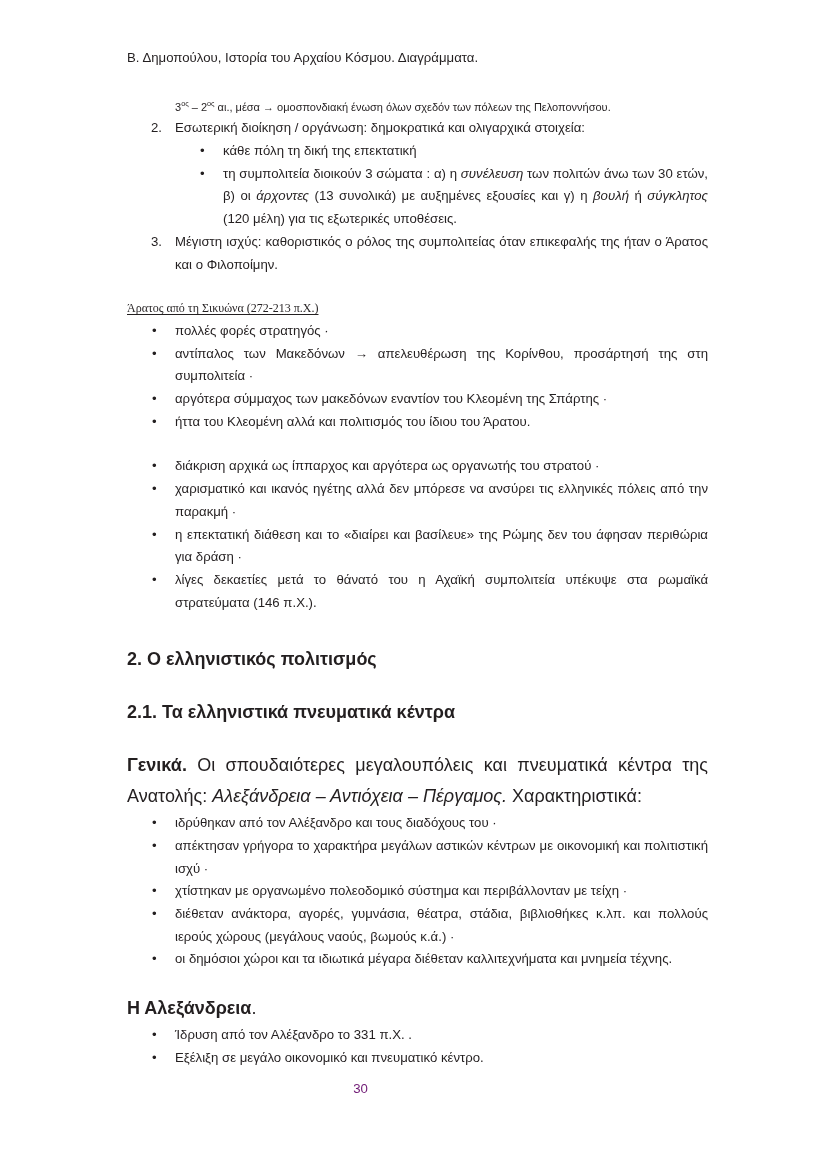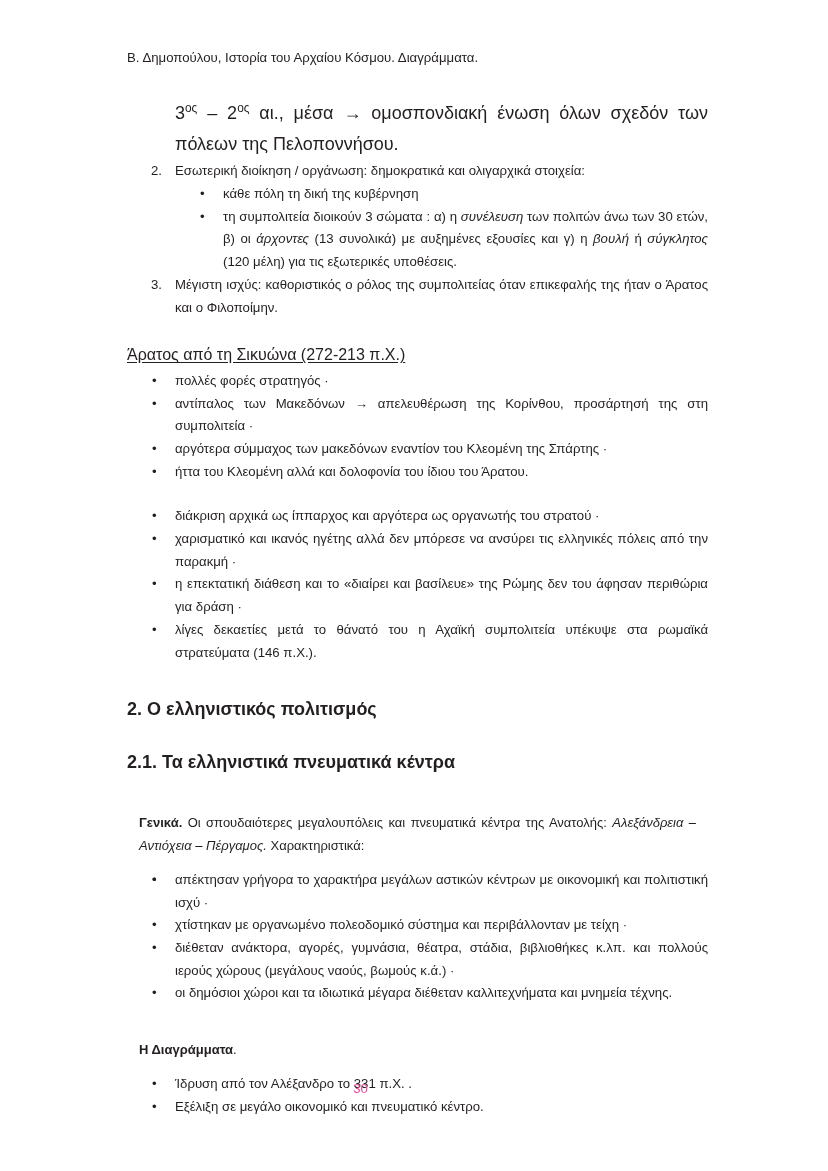--- a/index.html
+++ b/index.html
@@ -37,21 +37,21 @@
     font-size: 13.2px;
     line-height: 1.55;
     margin: 0 0 30px 0;
     text-align: left;
   }
 
   
   .intro-para {
     margin: 0;
     padding-left: 48px;
-    font-size: 18px;
+    font-size: 11px;
     line-height: 1.72;
     text-align: justify;
   }
 
   
   ol.num-list {
     list-style: none;
     margin: 0;
     padding: 0;
   }
@@ -96,38 +96,39 @@
     padding-left: 48px;
   }
   ol.num-list ul.bul > li > .dot {
     left: 25px;
   }
 
   .section {
     margin-top: 22px;
   }
   .section-head {
-    font-size: 16px;
+    font-size: 12px;
     line-height: 1.72;
     margin: 4px 0 1px 0;
     text-decoration: underline;
     text-underline-offset: 2px;
+    font-family: Liberation Serif, serif;
   }
 
   .heading-bold {
     font-size: 18px;
     line-height: 1.72;
     font-weight: bold;
     margin: 0;
   }
 
   .para {
-    font-size: 13px;
-    line-height: 1.72;
-    margin: 12px;
+    font-size: 18px;
+    line-height: 1.72;
+    margin: 0;
     text-align: justify;
   }
 
   .gap-lg { height: 30px; }
   .gap-md { height: 22px; }
 
   .it { font-style: italic; }
   .bd { font-weight: bold; }
   .ul { text-underline-offset: 2px; }
   sup {
@@ -136,62 +137,62 @@
     line-height: 0;
   }
 
   .page-number {
     position: absolute;
     left: 0;
     top: 1081px;
     width: 715px;
     text-align: center;
     font-size: 13.2px;
-    color: #ec4899;
+    color: #701a75;
   }
 </style>
 </head>
 <body>
 
 <div class="page">
 
   <div class="content">
 
     <p class="running-head">Β. Δημοπούλου, Ιστορία του Αρχαίου Κόσμου. Διαγράμματα.</p>
 
     <p class="intro-para"><span>3</span><sup>ος</sup><span> – </span><span>2</span><sup>ος</sup><span> αι., μέσα → ομοσπονδιακή ένωση όλων σχεδόν των πόλεων της Πελοποννήσου.</span></p>
 
     <ol class="num-list">
 
       <li>
         <span class="num">2.</span><span class="ul">Εσωτερική διοίκηση / οργάνωση</span><span>: δημοκρατικά και ολιγαρχικά στοιχεία:</span>
 
         <ul class="bul">
           <li>
-            <span class="dot">•</span><span>κάθε πόλη τη δική της κυβέρνηση</span>
+            <span class="dot">•</span><span>κάθε πόλη τη δική της επεκτατική</span>
           </li>
           <li>
             <span class="dot">•</span><span>τη συμπολιτεία διοικούν 3 σώματα : α) η </span><span class="it">συνέλευση</span><span> των πολιτών άνω των 30 ετών, β) οι </span><span class="it">άρχοντες</span><span> (13 συνολικά) με αυξημένες εξουσίες και γ) η </span><span class="it">βουλή</span><span> ή </span><span class="it">σύγκλητος</span><span> (120 μέλη) για τις εξωτερικές υποθέσεις.</span>
           </li>
         </ul>
       </li>
 
       <li>
         <span class="num">3.</span><span class="ul">Μέγιστη ισχύς</span><span>: καθοριστικός ο ρόλος της συμπολιτείας όταν επικεφαλής της ήταν ο </span><span class="ul">Άρατος</span><span> και ο </span><span class="ul">Φιλοποίμην</span><span>.</span>
       </li>
 
     </ol>
 
     <div class="section">
       <p class="section-head">Άρατος από τη Σικυώνα (272-213 π.Χ.)</p>
       <ul class="bul">
         <li><span class="dot">•</span><span>πολλές φορές στρατηγός ·</span></li>
         <li><span class="dot">•</span><span>αντίπαλος των Μακεδόνων → απελευθέρωση της Κορίνθου, προσάρτησή της στη συμπολιτεία ·</span></li>
         <li><span class="dot">•</span><span>αργότερα σύμμαχος των μακεδόνων εναντίον του Κλεομένη της Σπάρτης ·</span></li>
-        <li><span class="dot">•</span><span>ήττα του Κλεομένη αλλά και δολοφονία του ίδιου του Άρατου.</span></li>
+        <li><span class="dot">•</span><span>ήττα του Κλεομένη αλλά και πολιτισμός του ίδιου του Άρατου.</span></li>
       </ul>
     </div>
 
     <div class="section">
       <ul class="bul">
         <li><span class="dot">•</span><span>διάκριση αρχικά ως ίππαρχος και αργότερα ως οργανωτής του στρατού ·</span></li>
         <li><span class="dot">•</span><span>χαρισματικό και ικανός ηγέτης αλλά δεν μπόρεσε να ανσύρει τις ελληνικές πόλεις από την παρακμή ·</span></li>
         <li><span class="dot">•</span><span>η επεκτατική διάθεση και το «διαίρει και βασίλευε» της Ρώμης δεν του άφησαν περιθώρια για δράση ·</span></li>
         <li><span class="dot">•</span><span>λίγες δεκαετίες μετά το θάνατό του η Αχαϊκή συμπολιτεία υπέκυψε στα ρωμαϊκά στρατεύματα (146 π.Χ.).</span></li>
       </ul>
@@ -203,30 +204,30 @@
 
     <div class="gap-md"></div>
 
     <p class="heading-bold">2.1. Τα ελληνιστικά πνευματικά κέντρα</p>
 
     <div class="gap-md"></div>
 
     <p class="para"><span class="bd">Γενικά.</span><span> Οι σπουδαιότερες μεγαλουπόλεις και πνευματικά κέντρα της Ανατολής: </span><span class="it">Αλεξάνδρεια – Αντιόχεια – Πέργαμος.</span><span> </span><span class="ul">Χαρακτηριστικά</span><span>:</span></p>
 
     <ul class="bul">
-      <li><span class="dot">•</span></li>
+      <li><span class="dot">•</span><span>ιδρύθηκαν από τον Αλέξανδρο και τους διαδόχους του ·</span></li>
       <li><span class="dot">•</span><span>απέκτησαν γρήγορα το χαρακτήρα μεγάλων αστικών κέντρων με οικονομική και πολιτιστική ισχύ ·</span></li>
       <li><span class="dot">•</span><span>χτίστηκαν με οργανωμένο πολεοδομικό σύστημα και περιβάλλονταν με τείχη ·</span></li>
       <li><span class="dot">•</span><span>διέθεταν ανάκτορα, αγορές, γυμνάσια, θέατρα, στάδια, βιβλιοθήκες κ.λπ. και πολλούς ιερούς χώρους (μεγάλους ναούς, βωμούς κ.ά.) ·</span></li>
       <li><span class="dot">•</span><span>οι δημόσιοι χώροι και τα ιδιωτικά μέγαρα διέθεταν καλλιτεχνήματα και μνημεία τέχνης.</span></li>
     </ul>
 
     <div class="gap-md"></div>
 
-    <p class="para"><span class="bd">Η Διαγράμματα</span><span>.</span></p>
+    <p class="para"><span class="bd">Η Αλεξάνδρεια</span><span>.</span></p>
 
     <ul class="bul">
       <li><span class="dot">•</span><span>Ίδρυση από τον Αλέξανδρο το 331 π.Χ. .</span></li>
       <li><span class="dot">•</span><span>Εξέλιξη σε μεγάλο οικονομικό και πνευματικό κέντρο.</span></li>
     </ul>
 
   </div>
 
   <div class="page-number">30</div>
 

